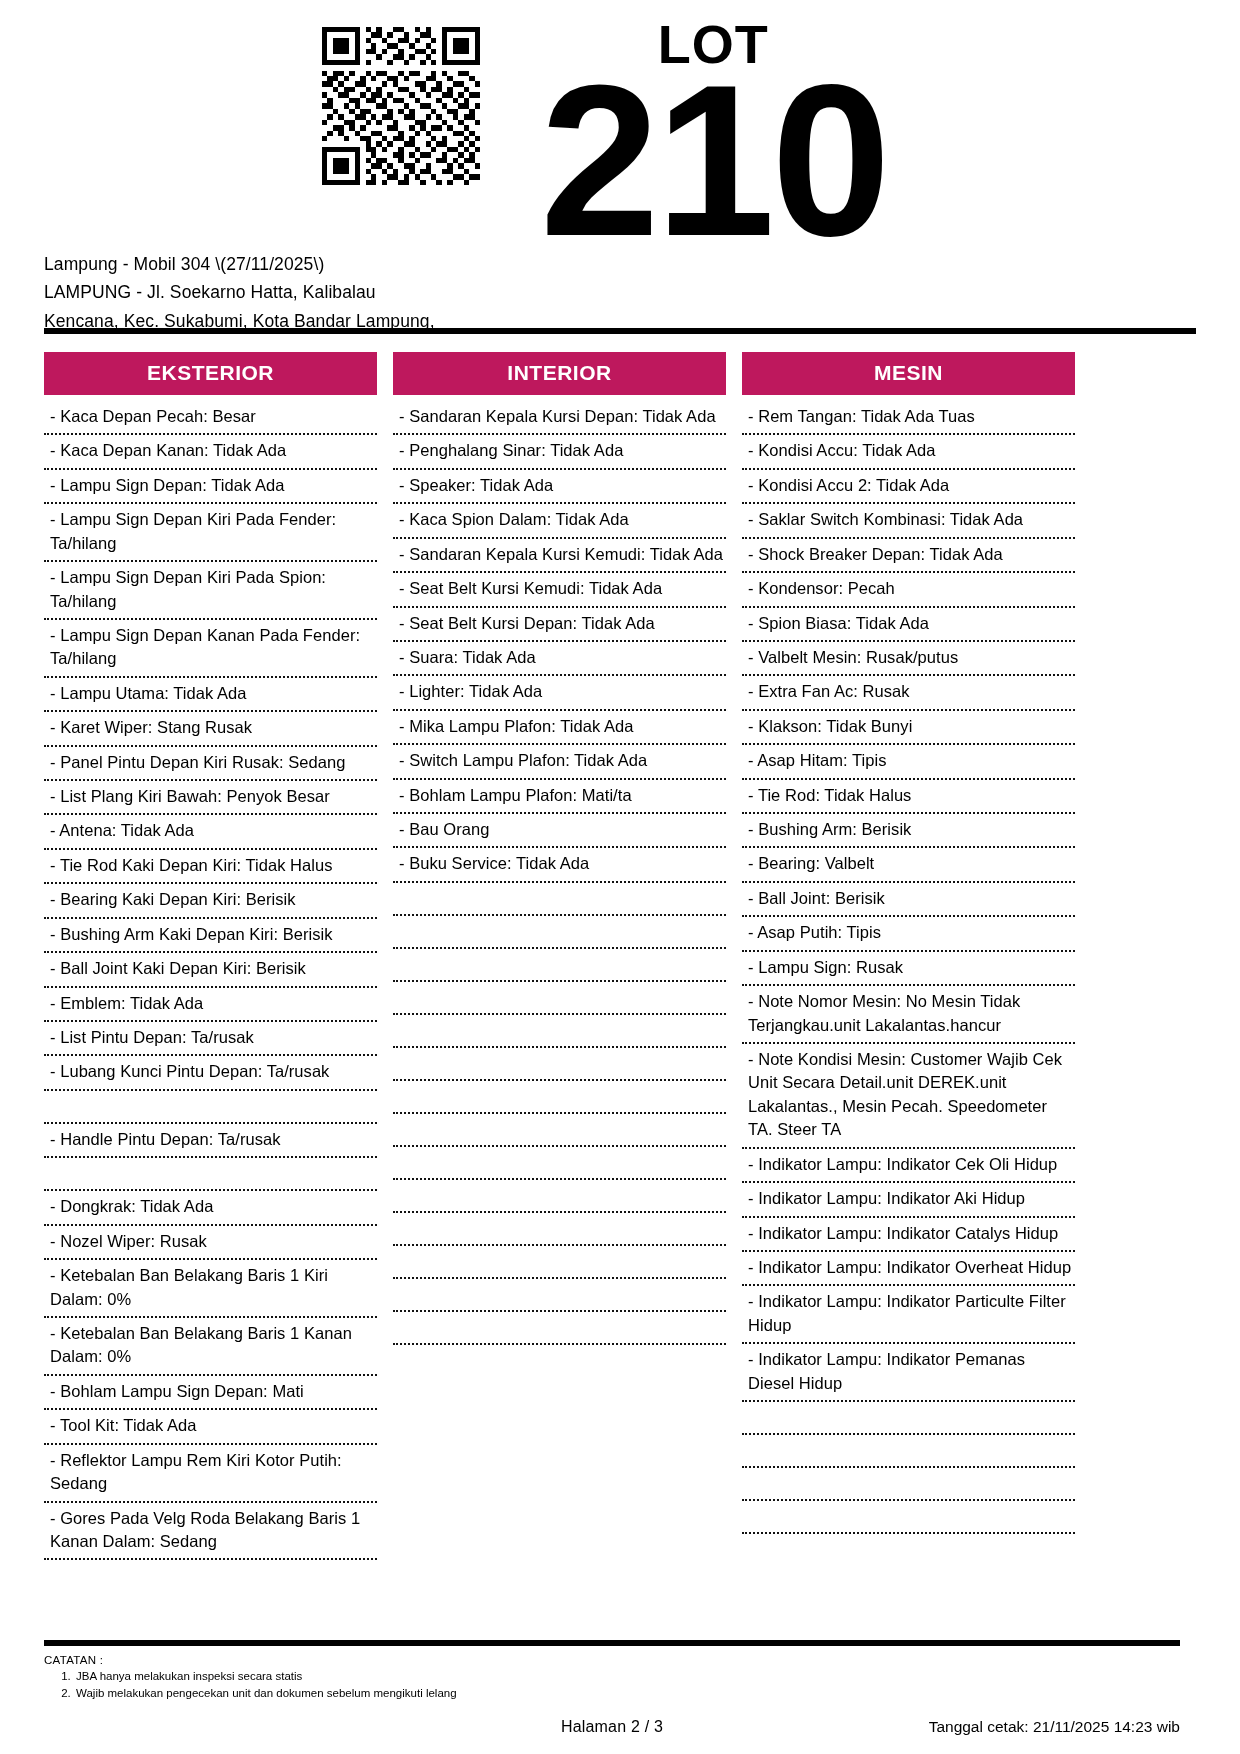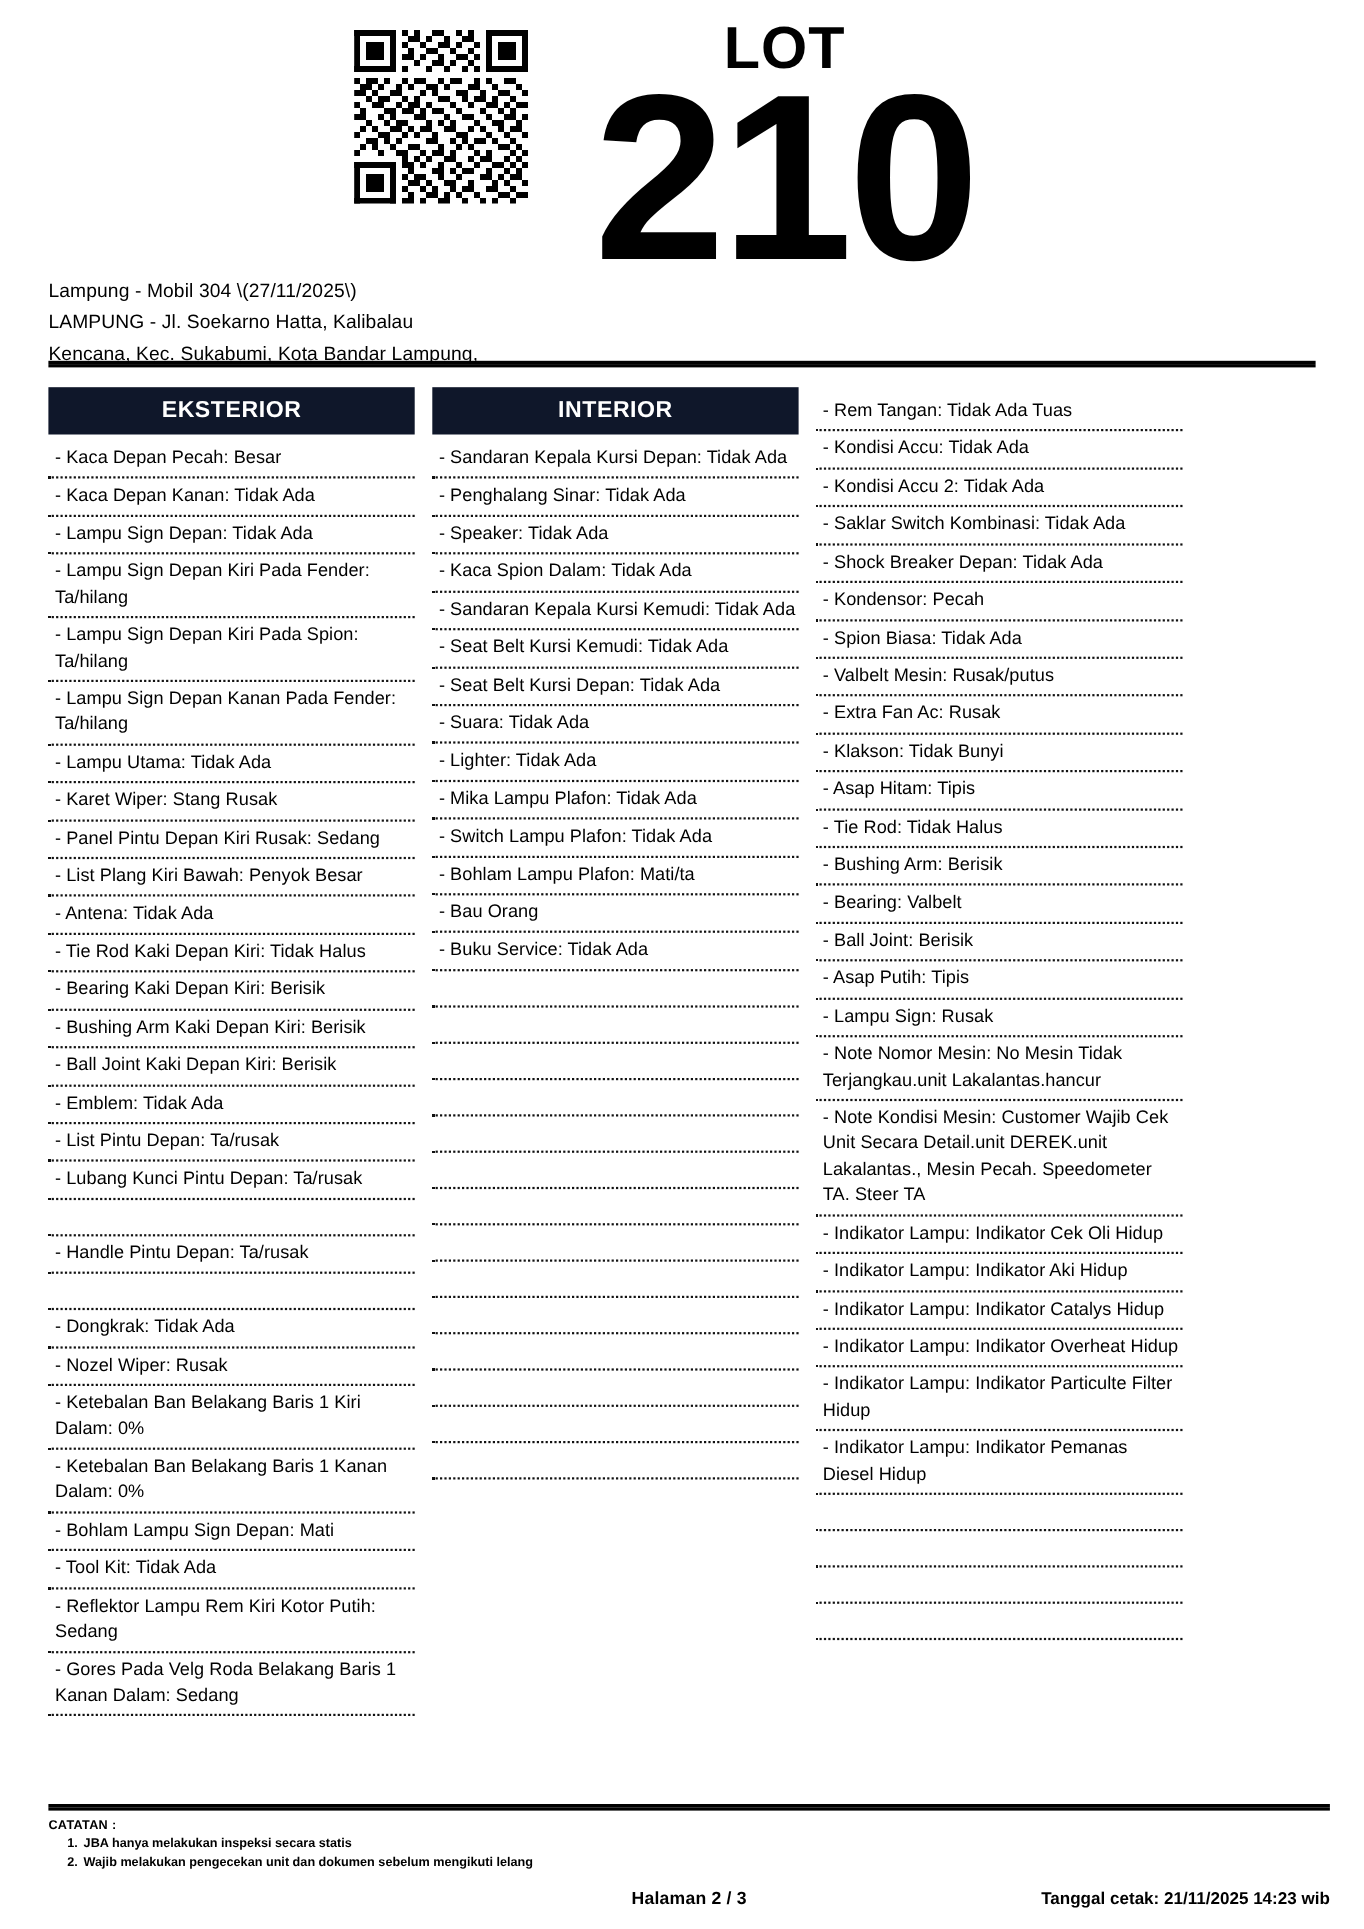--- a/index.html
+++ b/index.html
@@ -75,21 +75,21 @@
   
   .columns {
     display: flex;
     gap: 16px;
     margin-top: 18px;
   }
   .col {
     width: 333px;
   }
   .col-title {
-    background: #0f172a;
+    background: #be185d;
     color: #fff;
     text-align: center;
     font-size: 21px;
     font-weight: bold;
     letter-spacing: 0.5px;
     padding: 9px 0 10px 0;
   }
   .items {
     margin-top: 6px;
   }
@@ -102,23 +102,22 @@
     letter-spacing: 0.05px;
   }
   .item.blank {
     color: transparent;
   }
 
   
   .footer {
     position: absolute;
     left: 44px;
-    right: 31px;
+    right: 60px;
     bottom: 18px;
-    font-weight: bold;
   }
   .footer-rule {
     border-top: 3px solid #000;
     border-bottom: 3px solid #000;
     height: 5px;
     margin-bottom: 8px;
   }
   .notes-title {
     font-size: 11.5px;
     letter-spacing: 0.3px;
@@ -466,20 +465,21 @@
         <div class="item blank"></div>
         <div class="item blank"></div>
         <div class="item blank"></div>
         <div class="item blank"></div>
         <div class="item blank"></div>
         <div class="item blank"></div>
       </div>
     </div>
 
     <div class="col">
+      <div class="col-title">MESIN</div>
       <div class="items">
         <div class="item">- Rem Tangan: Tidak Ada Tuas</div>
         <div class="item">- Kondisi Accu: Tidak Ada</div>
         <div class="item">- Kondisi Accu 2: Tidak Ada</div>
         <div class="item">- Saklar Switch Kombinasi: Tidak Ada</div>
         <div class="item">- Shock Breaker Depan: Tidak Ada</div>
         <div class="item">- Kondensor: Pecah</div>
         <div class="item">- Spion Biasa: Tidak Ada</div>
         <div class="item">- Valbelt Mesin: Rusak/putus</div>
         <div class="item">- Extra Fan Ac: Rusak</div>

